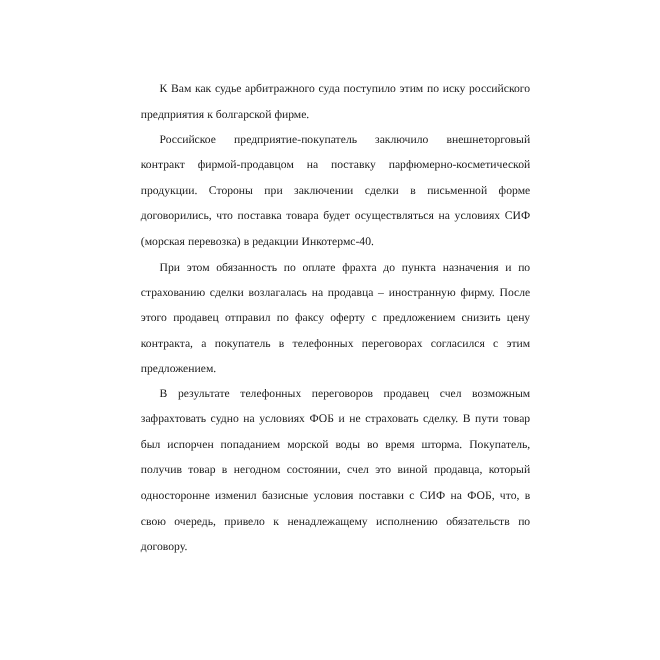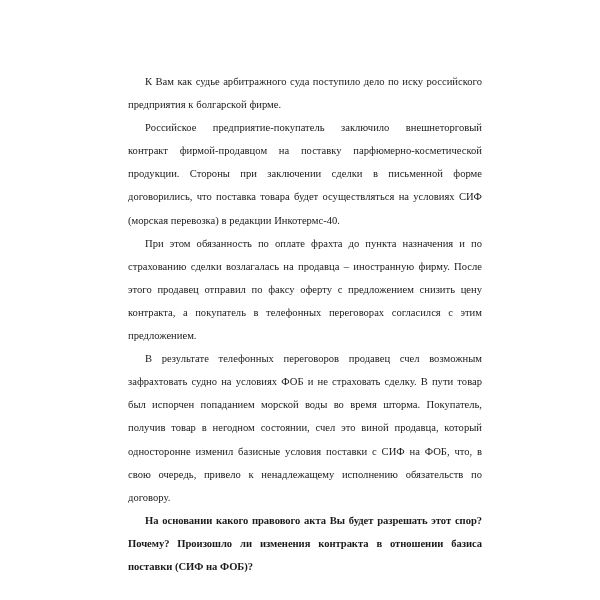--- a/index.html
+++ b/index.html
@@ -48,24 +48,23 @@
   p.para + p.para {
     margin-top: 0;
   }
 </style>
 </head>
 <body>
 
 <div class="page">
   <div class="doc-body">
 
-    <p class="para">К Вам как судье арбитражного суда поступило дело по иску российского предприятия к болгарской фирме.</p>
+    <p class="para">К Вам как судье арбитражного суда поступило этим по иску российского предприятия к болгарской фирме.</p>
 
     <p class="para">Российское предприятие-покупатель заключило внешнеторговый контракт фирмой-продавцом на поставку парфюмерно-косметической продукции. Стороны при заключении сделки в письменной форме договорились, что поставка товара будет осуществляться на условиях СИФ (морская перевозка) в редакции Инкотермс-40.</p>
 
     <p class="para">При этом обязанность по оплате фрахта до пункта назначения и по страхованию сделки возлагалась на продавца – иностранную фирму. После этого продавец отправил по факсу оферту с предложением снизить цену контракта, а покупатель в телефонных переговорах согласился с этим предложением.</p>
 
     <p class="para">В результате телефонных переговоров продавец счел возможным зафрахтовать судно на условиях ФОБ и не страховать сделку. В пути товар был испорчен попаданием морской воды во время шторма. Покупатель, получив товар в негодном состоянии, счел это виной продавца, который односторонне изменил базисные условия поставки с СИФ на ФОБ, что, в свою очередь, привело к ненадлежащему исполнению обязательств по договору.</p>
 
-    <p class="para bold">На основании какого правового акта Вы будет разрешать этот спор? Почему? Произошло ли изменения контракта в отношении базиса поставки (СИФ на ФОБ)?</p>
 
   </div>
 </div>
 
 </body></html>

